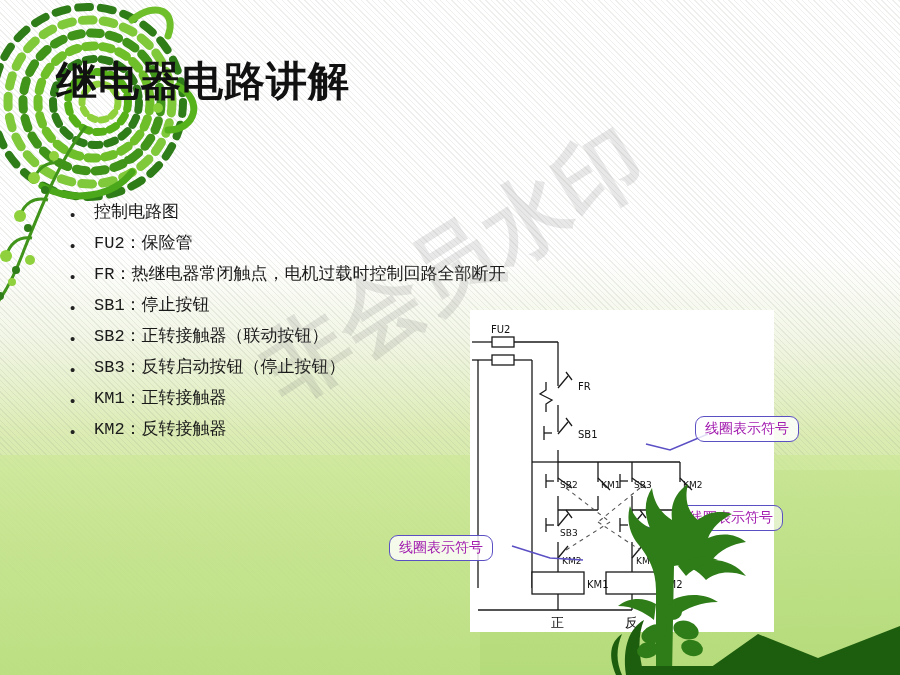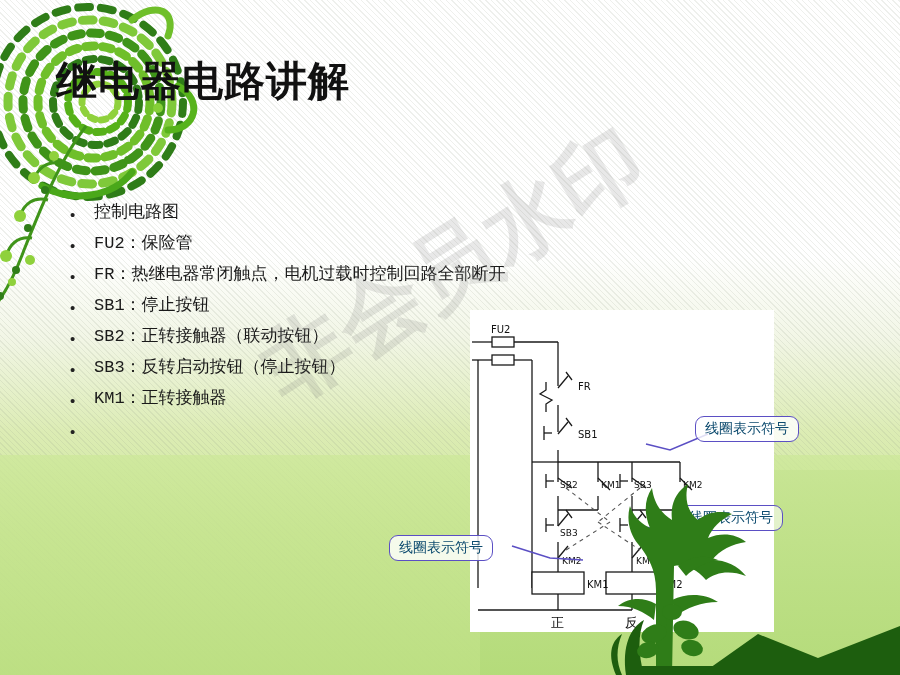--- a/index.html
+++ b/index.html
@@ -37,21 +37,21 @@
     transform:rotate(-32deg);transform-origin:left top;
     font-size:86px;font-weight:bold;color:rgba(120,120,120,.17);
     font-family:"DejaVu Sans","Liberation Sans",sans-serif;white-space:nowrap;pointer-events:none;}
 
   
   .panel{position:absolute;left:470px;top:310px;width:304px;height:322px;background:#ffffff;}
   .panel svg{position:absolute;left:0;top:0;}
 
   
   .callout{position:absolute;border:1.5px solid #5b4fc4;border-radius:9px;
-    background:rgba(255,255,255,.82);padding:3px 9px;font-size:14px;color:#0c4a6e;
+    background:rgba(255,255,255,.82);padding:3px 9px;font-size:14px;color:#a21caf;
     font-family:"DejaVu Sans","Liberation Sans",sans-serif;white-space:nowrap;}
   .c1{left:695px;top:416px;}
   .c2{left:679px;top:505px;background:rgba(255,255,255,.55);}
   .c3{left:389px;top:535px;}
   .leader{position:absolute;pointer-events:none;}
 
   
   .tree{position:absolute;right:40px;top:470px;width:300px;height:205px;}
   .sprout{position:absolute;left:610px;top:600px;width:120px;height:75px;}
   .hill{position:absolute;right:0;bottom:0;width:200px;height:55px;}
@@ -132,20 +132,21 @@
     <div class="bullet">
       <span class="dot">•</span>
       <span class="btxt">SB3：反转启动按钮（停止按钮）</span>
     </div>
     <div class="bullet">
       <span class="dot">•</span>
       <span class="btxt">KM1：正转接触器</span>
     </div>
     <div class="bullet">
       <span class="dot">•</span>
+      <span class="btxt">KM2：反转接触器</span>
     </div>
   </div>
 
   <div class="watermark">非会员水印</div>
 
   <div class="panel">
     <svg width="258" height="322" viewBox="0 0 258 322">
       <g stroke="#1a1a1a" fill="none" stroke-width="1.3">
 
         <line x1="2" y1="32" x2="22" y2="32"></line>

